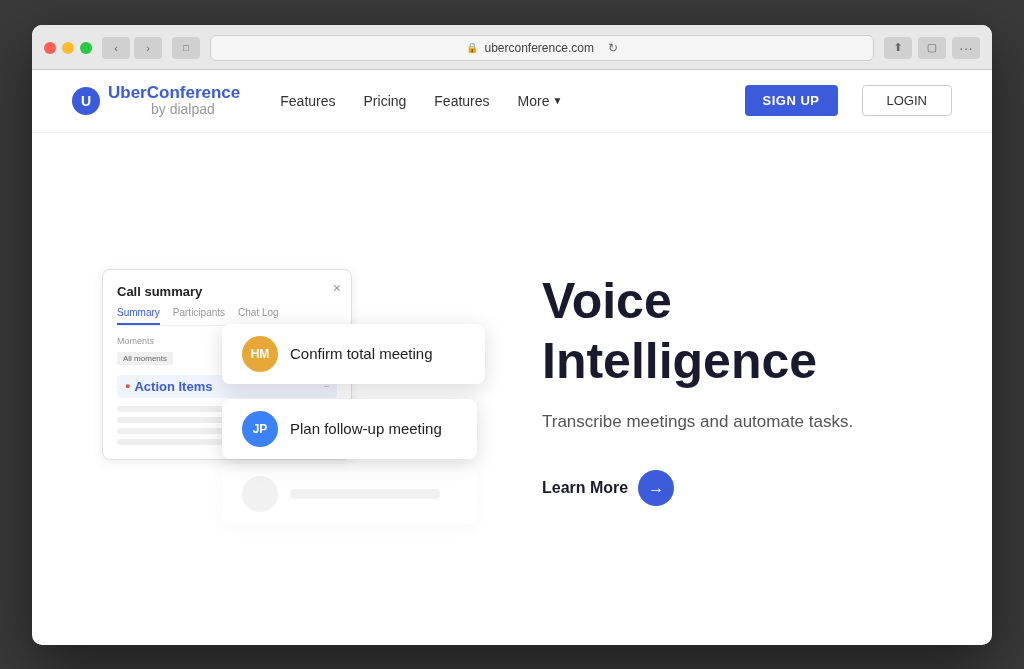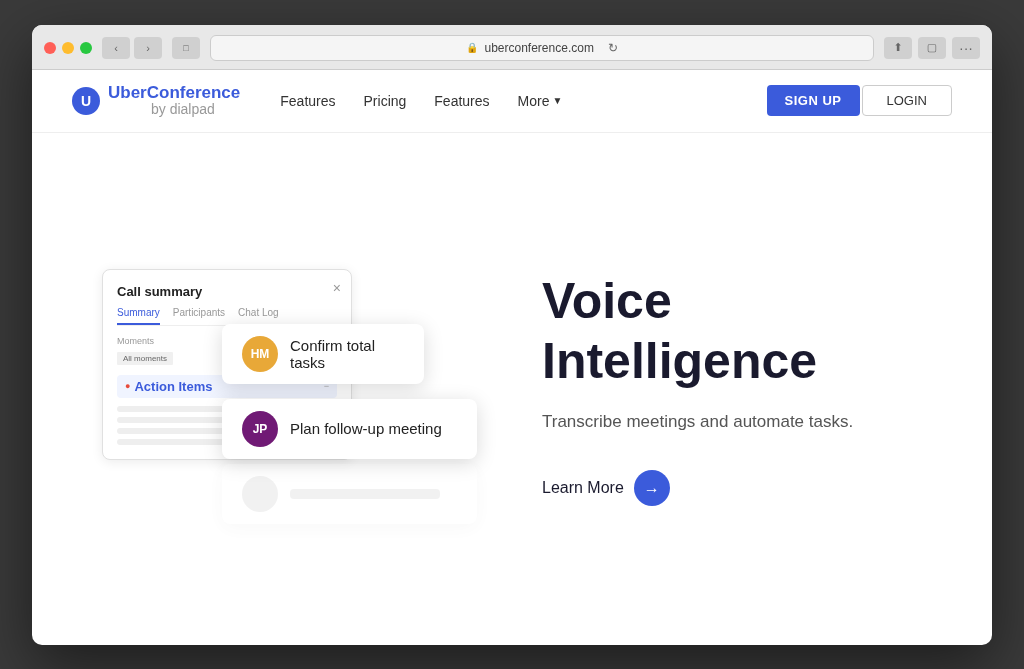--- a/index.html
+++ b/index.html
@@ -198,21 +198,21 @@
     }
 
     .nav-link-more {
       display: flex;
       align-items: center;
       gap: 3px;
     }
 
     .nav-actions {
       display: flex;
-      gap: 2px;
+      gap: 24px;
       align-items: center;
     }
 
     .btn-signup {
       background: #3b5bdb;
       color: white;
       border: none;
       padding: 8px 18px;
       border-radius: 4px;
       font-size: 13px;
@@ -372,21 +372,21 @@
       display: flex;
       align-items: center;
       gap: 12px;
       padding: 12px 20px;
       z-index: 10;
     }
 
     .action-popup-1 {
       top: 55px;
       left: 120px;
-      width: 202px;
+      width: 263px;
     }
 
     .action-popup-2 {
       top: 130px;
       left: 120px;
       width: 255px;
     }
 
     .avatar {
       width: 36px;
@@ -395,21 +395,21 @@
       display: flex;
       align-items: center;
       justify-content: center;
       font-size: 12px;
       font-weight: 600;
       color: white;
       flex-shrink: 0;
     }
 
     .avatar-hm { background: #e8a838; }
-    .avatar-jp { background: #701a75; }
+    .avatar-jp { background: #3b82f6; }
 
     .action-text {
       font-size: 15px;
       font-weight: 500;
       color: #222;
     }
 
     .ghost-popup {
       position: absolute;
       background: white;
@@ -464,21 +464,21 @@
       margin-bottom: 36px;
       line-height: 1.5;
     }
 
     .learn-more {
       display: flex;
       align-items: center;
       gap: 10px;
       font-size: 16px;
       color: #1a1a2e;
-      font-weight: 400;
+      font-weight: 700;
       cursor: pointer;
       text-decoration: none;
     }
 
     .learn-more-circle {
       width: 36px;
       height: 36px;
       background: #3b5bdb;
       border-radius: 50%;
       display: flex;
@@ -580,21 +580,21 @@
             <div class="mini-item"></div>
             <div class="mini-item"></div>
             <div class="mini-item"></div>
           </div>
         </div>
 
         <div class="action-popup action-popup-1">
           <div class="avatar avatar-hm">
             <span>HM</span>
           </div>
-          <span class="action-text">Confirm total tasks</span>
+          <span class="action-text">Confirm total meeting</span>
         </div>
 
         <div class="action-popup action-popup-2">
           <div class="avatar avatar-jp">
             <span>JP</span>
           </div>
           <span class="action-text">Plan follow-up meeting</span>
         </div>
 
         <div class="ghost-popup ghost-popup-1">

